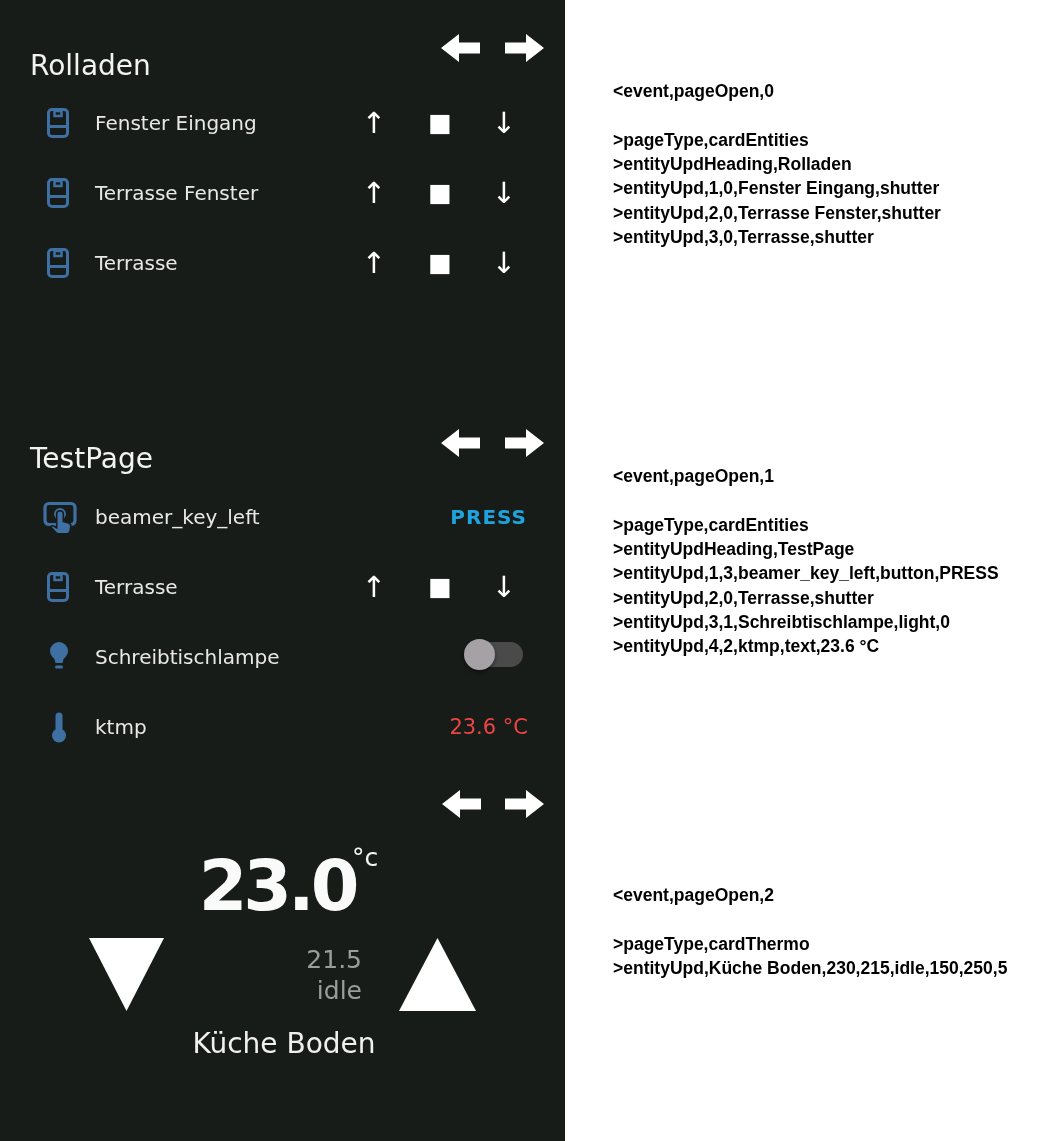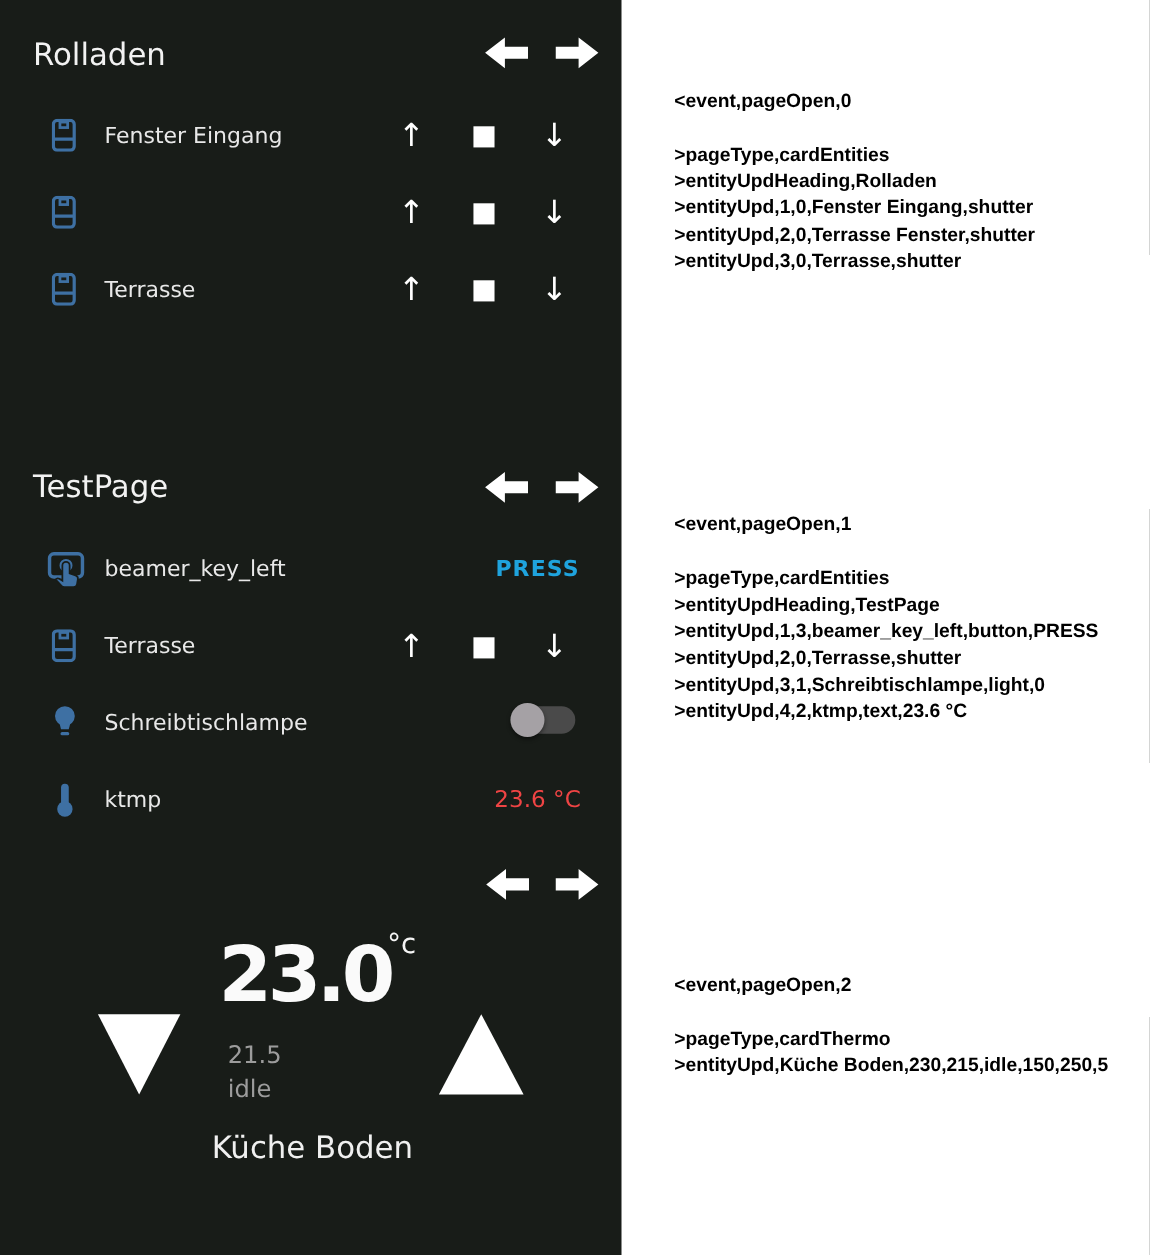--- a/index.html
+++ b/index.html
@@ -1,41 +1,41 @@
 <!DOCTYPE html>
 <html><head>
 <meta charset="utf-8">
 <style>
   html,body{margin:0;padding:0;background:#fff;}
   .stage{position:relative;width:1045px;height:1141px;background:#ffffff;overflow:hidden;
          font-family:"DejaVu Sans",sans-serif;}
   
   .panel{position:absolute;left:0;top:0;width:565px;height:1141px;background:#181c18;}
-  .abs{position:absolute;}
+  .abs{position:absolute;margin-top:16px;}
   .heading{font-size:28px;font-weight:400;color:#f2f2f2;line-height:38px;white-space:nowrap;}
   .row{position:absolute;left:0;width:682px;height:40px;}
   .entity-label{position:absolute;left:95px;top:0;line-height:40px;font-size:20px;color:#e8e8e8;white-space:nowrap;}
   .icon{position:absolute;left:47px;}
   .ctl{position:absolute;top:0;width:40px;line-height:40px;text-align:center;color:#ffffff;}
   .ctl.up,.ctl.down{font-size:29px;}
   .ctl.stop{font-size:25px;}
   .nav{position:absolute;width:40px;height:30px;}
   .nav svg{display:block;}
   .press{position:absolute;left:387px;top:0;width:140px;line-height:40px;text-align:right;
           font-size:20px;font-weight:bold;letter-spacing:1px;color:#1fa3dd;}
   .sensor-val{position:absolute;left:388px;top:0;width:140px;line-height:40px;text-align:right;
           font-size:21px;color:#ef4444;white-space:nowrap;}
   .toggle{position:absolute;left:467px;top:5px;width:56px;height:25px;border-radius:13px;background:#4a4a4a;}
   .knob{position:absolute;left:-3px;top:-3px;width:31px;height:31px;border-radius:50%;background:#a5a1a5;
         box-shadow:0 2px 4px rgba(0,0,0,.45);}
   
   .cur-temp{position:absolute;left:187px;top:856px;width:180px;text-align:center;
             font-size:70px;font-weight:bold;letter-spacing:-4px;line-height:60px;color:#fafafa;}
   .temp-unit{position:absolute;left:352px;top:843px;font-size:25px;color:#f5f5f5;}
-  .thermo-sub{position:absolute;left:207px;width:155px;text-align:left;font-size:22px;
+  .thermo-sub{position:absolute;left:207px;width:155px;text-align:right;font-size:25px;
               line-height:26px;color:#9c9c9c;}
   .thermo-name{position:absolute;left:134px;top:1027px;width:300px;text-align:center;
                font-size:28px;line-height:34px;color:#f0f0f0;white-space:nowrap;}
   .tri svg{display:block;}
   
   .log-block{position:absolute;left:613px;width:430px;font-family:"Liberation Sans",sans-serif;
              font-weight:700;font-size:17.5px;line-height:24.33px;color:#000;}
   .log-line{min-height:24.33px;white-space:nowrap;}
 </style>
 </head>
@@ -82,20 +82,21 @@
       <div class="row" style="top:173px">
         <span class="icon" style="top:5px">
           <svg width="22" height="30" viewBox="0 0 22 30">
               <g stroke="#3e70a3" fill="none">
                 <rect x="1.5" y="1.5" width="19" height="27" rx="3.5" stroke-width="3"></rect>
                 <rect x="7.5" y="3" width="7" height="5" stroke-width="2.5"></rect>
                 <line x1="2" y1="18.5" x2="20" y2="18.5" stroke-width="3"></line>
               </g>
             </svg>
         </span>
+        <span class="entity-label">Terrasse Fenster</span>
         <span class="ctl up" style="left:354px">↑</span>
         <span class="ctl stop" style="left:420px">■</span>
         <span class="ctl down" style="left:484px">↓</span>
       </div>
 
       <div class="row" style="top:243px">
         <span class="icon" style="top:5px">
           <svg width="22" height="30" viewBox="0 0 22 30">
               <g stroke="#3e70a3" fill="none">
                 <rect x="1.5" y="1.5" width="19" height="27" rx="3.5" stroke-width="3"></rect>

